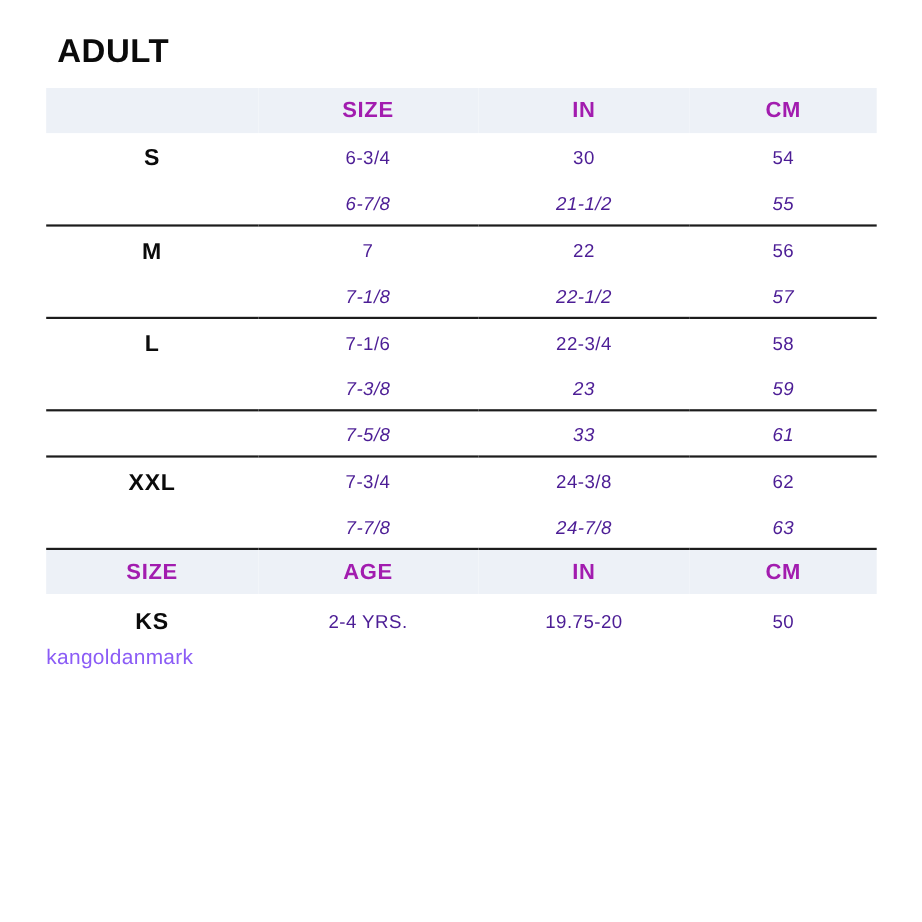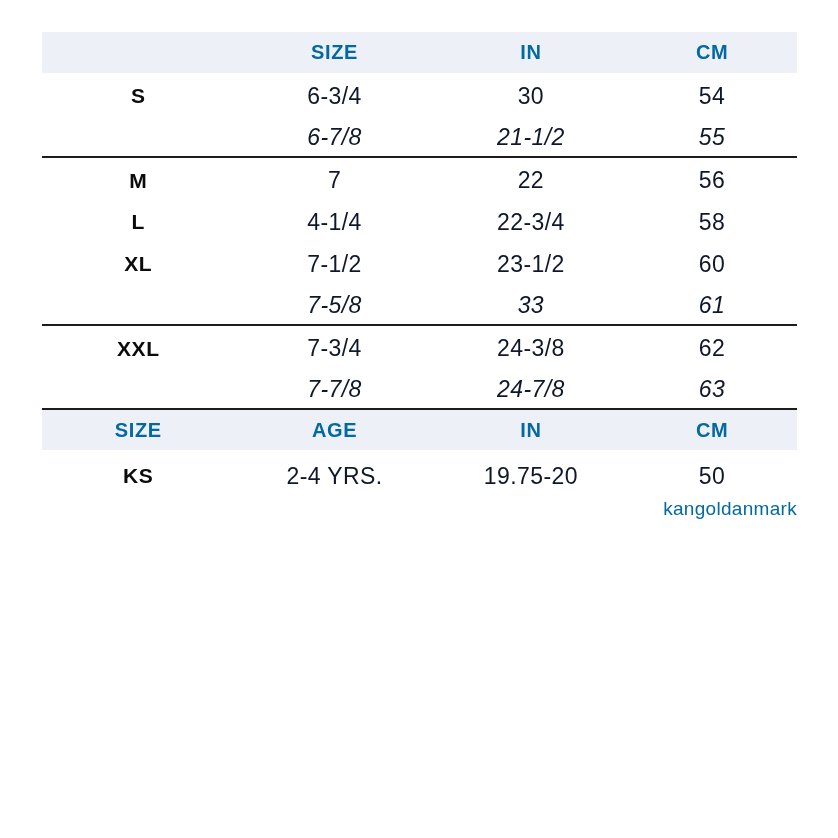--- a/index.html
+++ b/index.html
@@ -33,61 +33,62 @@
   col.c2 { width: 26.5%; }
   col.c3 { width: 25.5%; }
   col.c4 { width: 22.5%; }
 
   thead tr { background: #edf1f7; }
   thead th {
     height: 41px;
     font-size: 20px;
     font-weight: 800;
     letter-spacing: 0.6px;
-    color: #0369a1;
+    color: #a21caf;
     text-align: center;
     vertical-align: middle;
     padding: 0;
   }
   .kids-table thead th { height: 40px; }
 
   tbody td {
     height: 42px;
     text-align: center;
     vertical-align: middle;
     padding: 4px 0 0 0;
-    font-size: 23px;
+    font-size: 17px;
     font-weight: 300;
     letter-spacing: 0.4px;
-    color: #0f172a;
+    color: #4c1d95;
   }
   tbody td.row-label {
     font-size: 21px;
     font-weight: 800;
     letter-spacing: 0.6px;
     color: #0b0b0b;
   }
   tr.group-end td { border-bottom: 2.5px solid #1c1c1c; font-style: italic; }
 
   .kids-table tbody td { height: 48px; margin-top: 39px; }
 
   .watermark {
     margin-top: 0px;
     width: 755px;
-    text-align: right;
+    text-align: left;
     font-size: 19px;
     letter-spacing: 0.3px;
-    color: #0369a1;
+    color: #8b5cf6;
   }
 </style>
 </head>
 <body>
 
 <div class="wrap">
 
+  <h1 class="section-title">ADULT</h1>
 
   <table class="adult-table">
     <colgroup>
         <col class="c1">
         <col class="c2">
         <col class="c3">
         <col class="c4">
       </colgroup>
     <thead>
       <tr>
@@ -109,31 +110,37 @@
         <td>6-7/8</td>
         <td>21-1/2</td>
         <td>55</td>
       </tr>
       <tr>
         <td class="row-label">M</td>
         <td>7</td>
         <td>22</td>
         <td>56</td>
       </tr>
+      <tr class="group-end">
+        <td class="row-label"></td>
+        <td>7-1/8</td>
+        <td>22-1/2</td>
+        <td>57</td>
+      </tr>
       <tr>
         <td class="row-label">L</td>
-        <td>4-1/4</td>
+        <td>7-1/6</td>
         <td>22-3/4</td>
         <td>58</td>
       </tr>
-      <tr>
-        <td class="row-label">XL</td>
-        <td>7-1/2</td>
-        <td>23-1/2</td>
-        <td>60</td>
+      <tr class="group-end">
+        <td class="row-label"></td>
+        <td>7-3/8</td>
+        <td>23</td>
+        <td>59</td>
       </tr>
       <tr class="group-end">
         <td class="row-label"></td>
         <td>7-5/8</td>
         <td>33</td>
         <td>61</td>
       </tr>
       <tr>
         <td class="row-label">XXL</td>
         <td>7-3/4</td>

